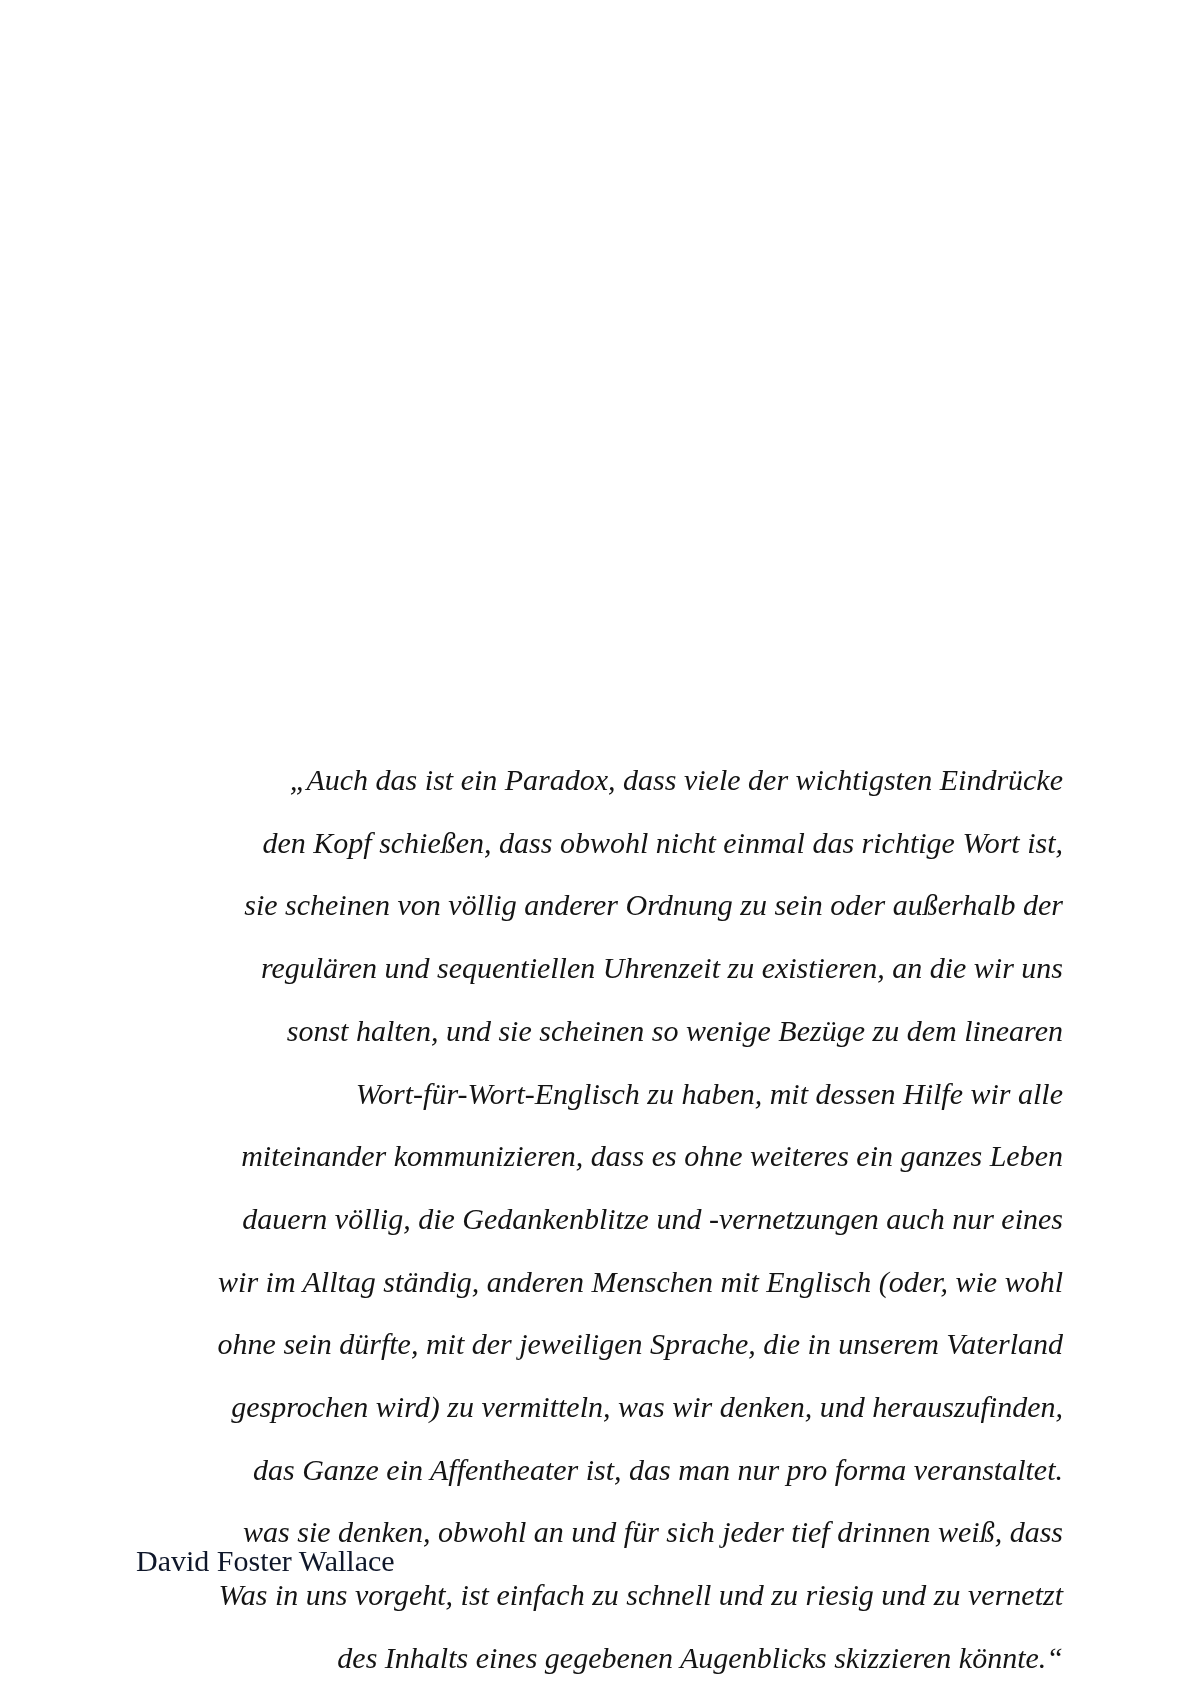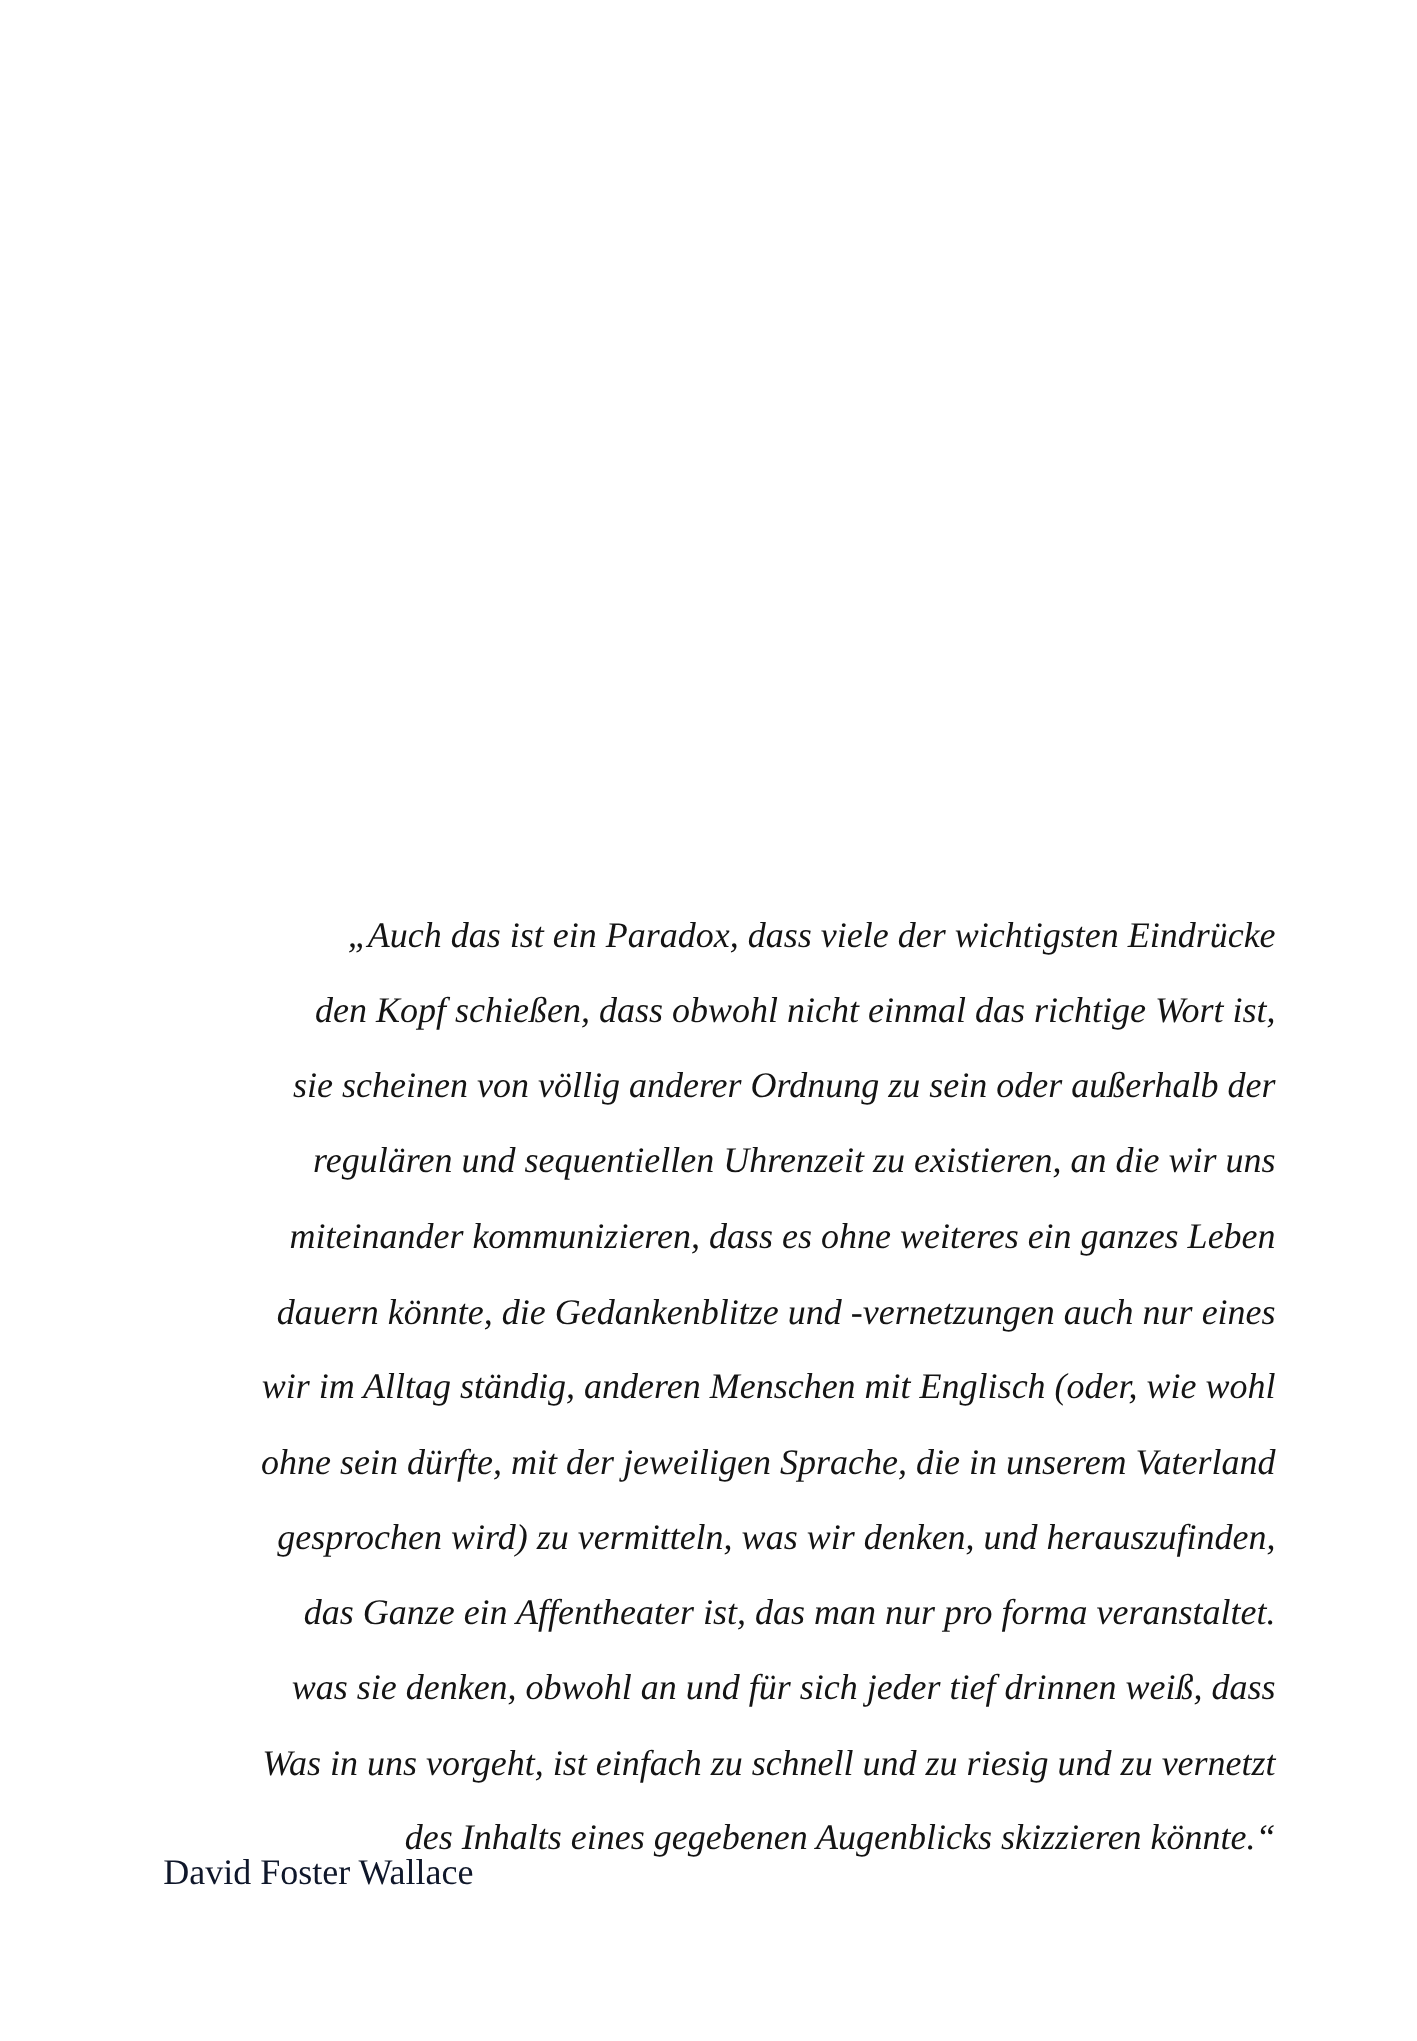--- a/index.html
+++ b/index.html
@@ -50,22 +50,24 @@
 </head>
 <body>
 
 <div class="page">
 
   <div class="epigraph">
     <div class="quote-line">„Auch das ist ein Paradox, dass viele der wichtigsten Eindrücke</div>
     <div class="quote-line">den Kopf schießen, dass obwohl nicht einmal das richtige Wort ist,</div>
     <div class="quote-line">sie scheinen von völlig anderer Ordnung zu sein oder außerhalb der</div>
     <div class="quote-line">regulären und sequentiellen Uhrenzeit zu existieren, an die wir uns</div>
+    <div class="quote-line">sonst halten, und sie scheinen so wenige Bezüge zu dem linearen</div>
+    <div class="quote-line">Wort-für-Wort-Englisch zu haben, mit dessen Hilfe wir alle</div>
     <div class="quote-line">miteinander kommunizieren, dass es ohne weiteres ein ganzes Leben</div>
-    <div class="quote-line">dauern könnte, die Gedankenblitze und -vernetzungen auch nur eines</div>
+    <div class="quote-line">dauern völlig, die Gedankenblitze und -vernetzungen auch nur eines</div>
     <div class="quote-line">wir im Alltag ständig, anderen Menschen mit Englisch (oder, wie wohl</div>
     <div class="quote-line">ohne sein dürfte, mit der jeweiligen Sprache, die in unserem Vaterland</div>
     <div class="quote-line">gesprochen wird) zu vermitteln, was wir denken, und herauszufinden,</div>
     <div class="quote-line">das Ganze ein Affentheater ist, das man nur pro forma veranstaltet.</div>
     <div class="quote-line">was sie denken, obwohl an und für sich jeder tief drinnen weiß, dass</div>
     <div class="quote-line">Was in uns vorgeht, ist einfach zu schnell und zu riesig und zu vernetzt</div>
     <div class="quote-line">des Inhalts eines gegebenen Augenblicks skizzieren könnte.“</div>
   </div>
 
   <div class="attribution">David Foster Wallace</div>

